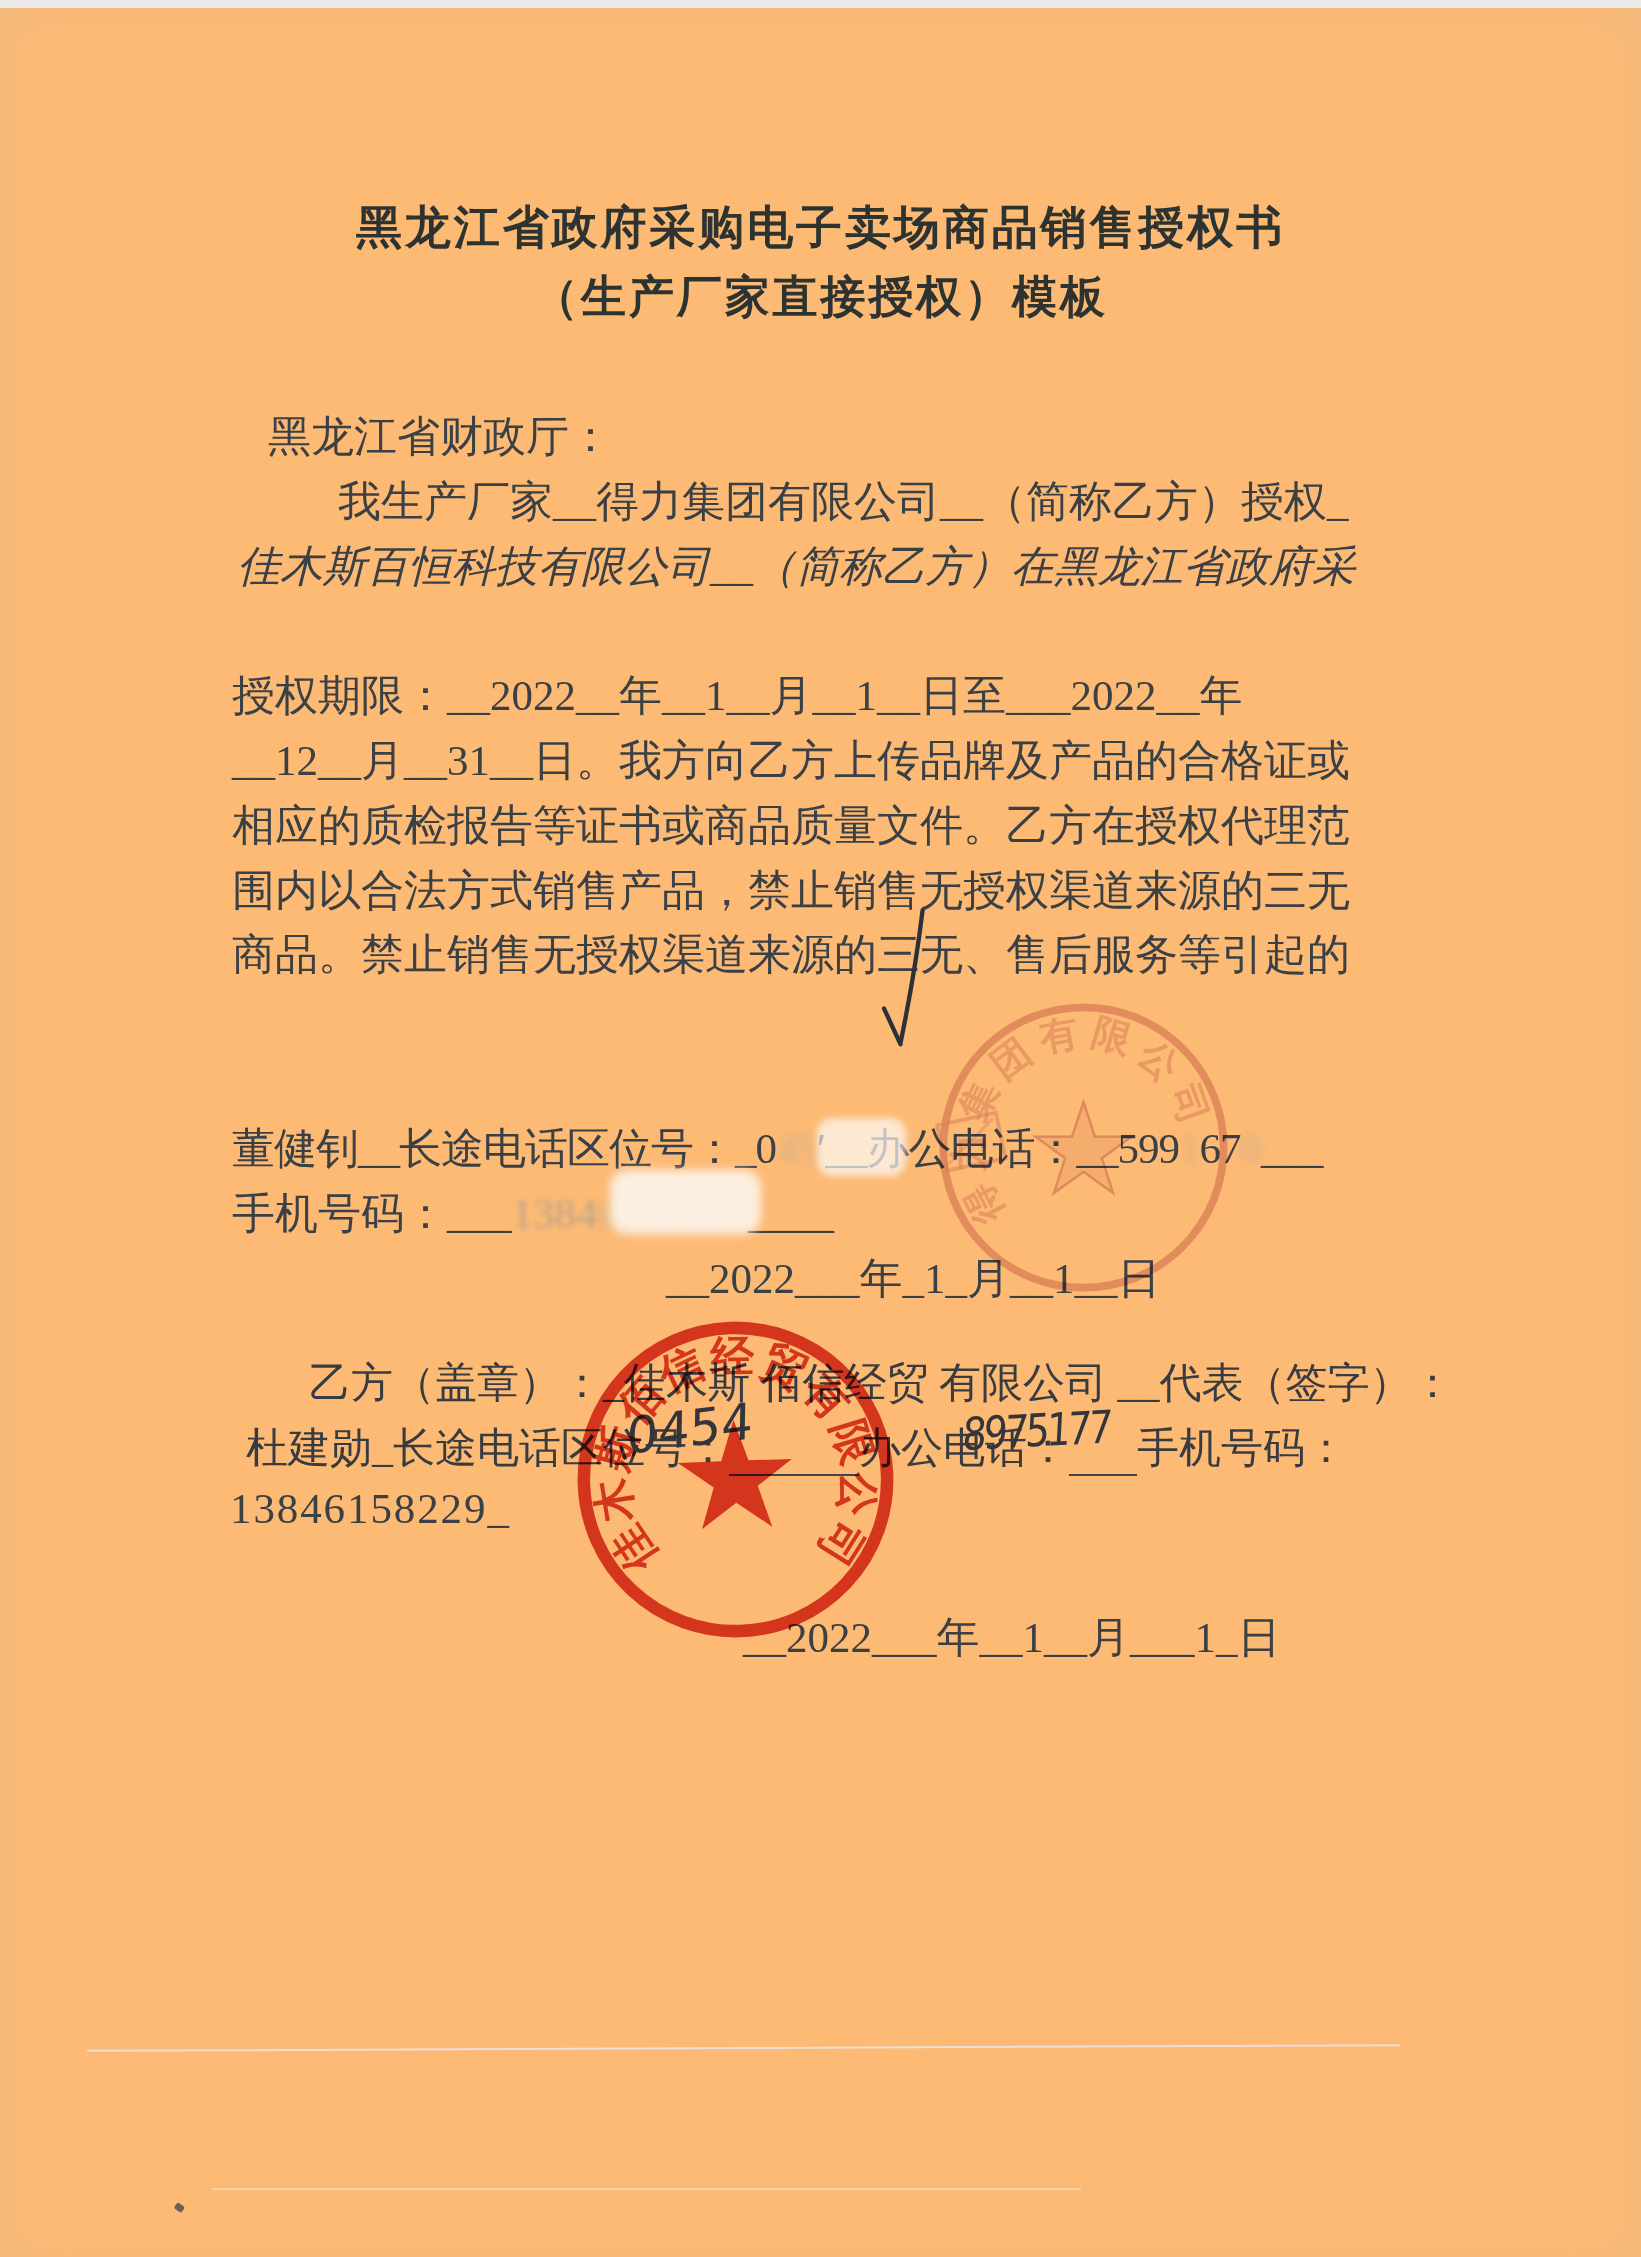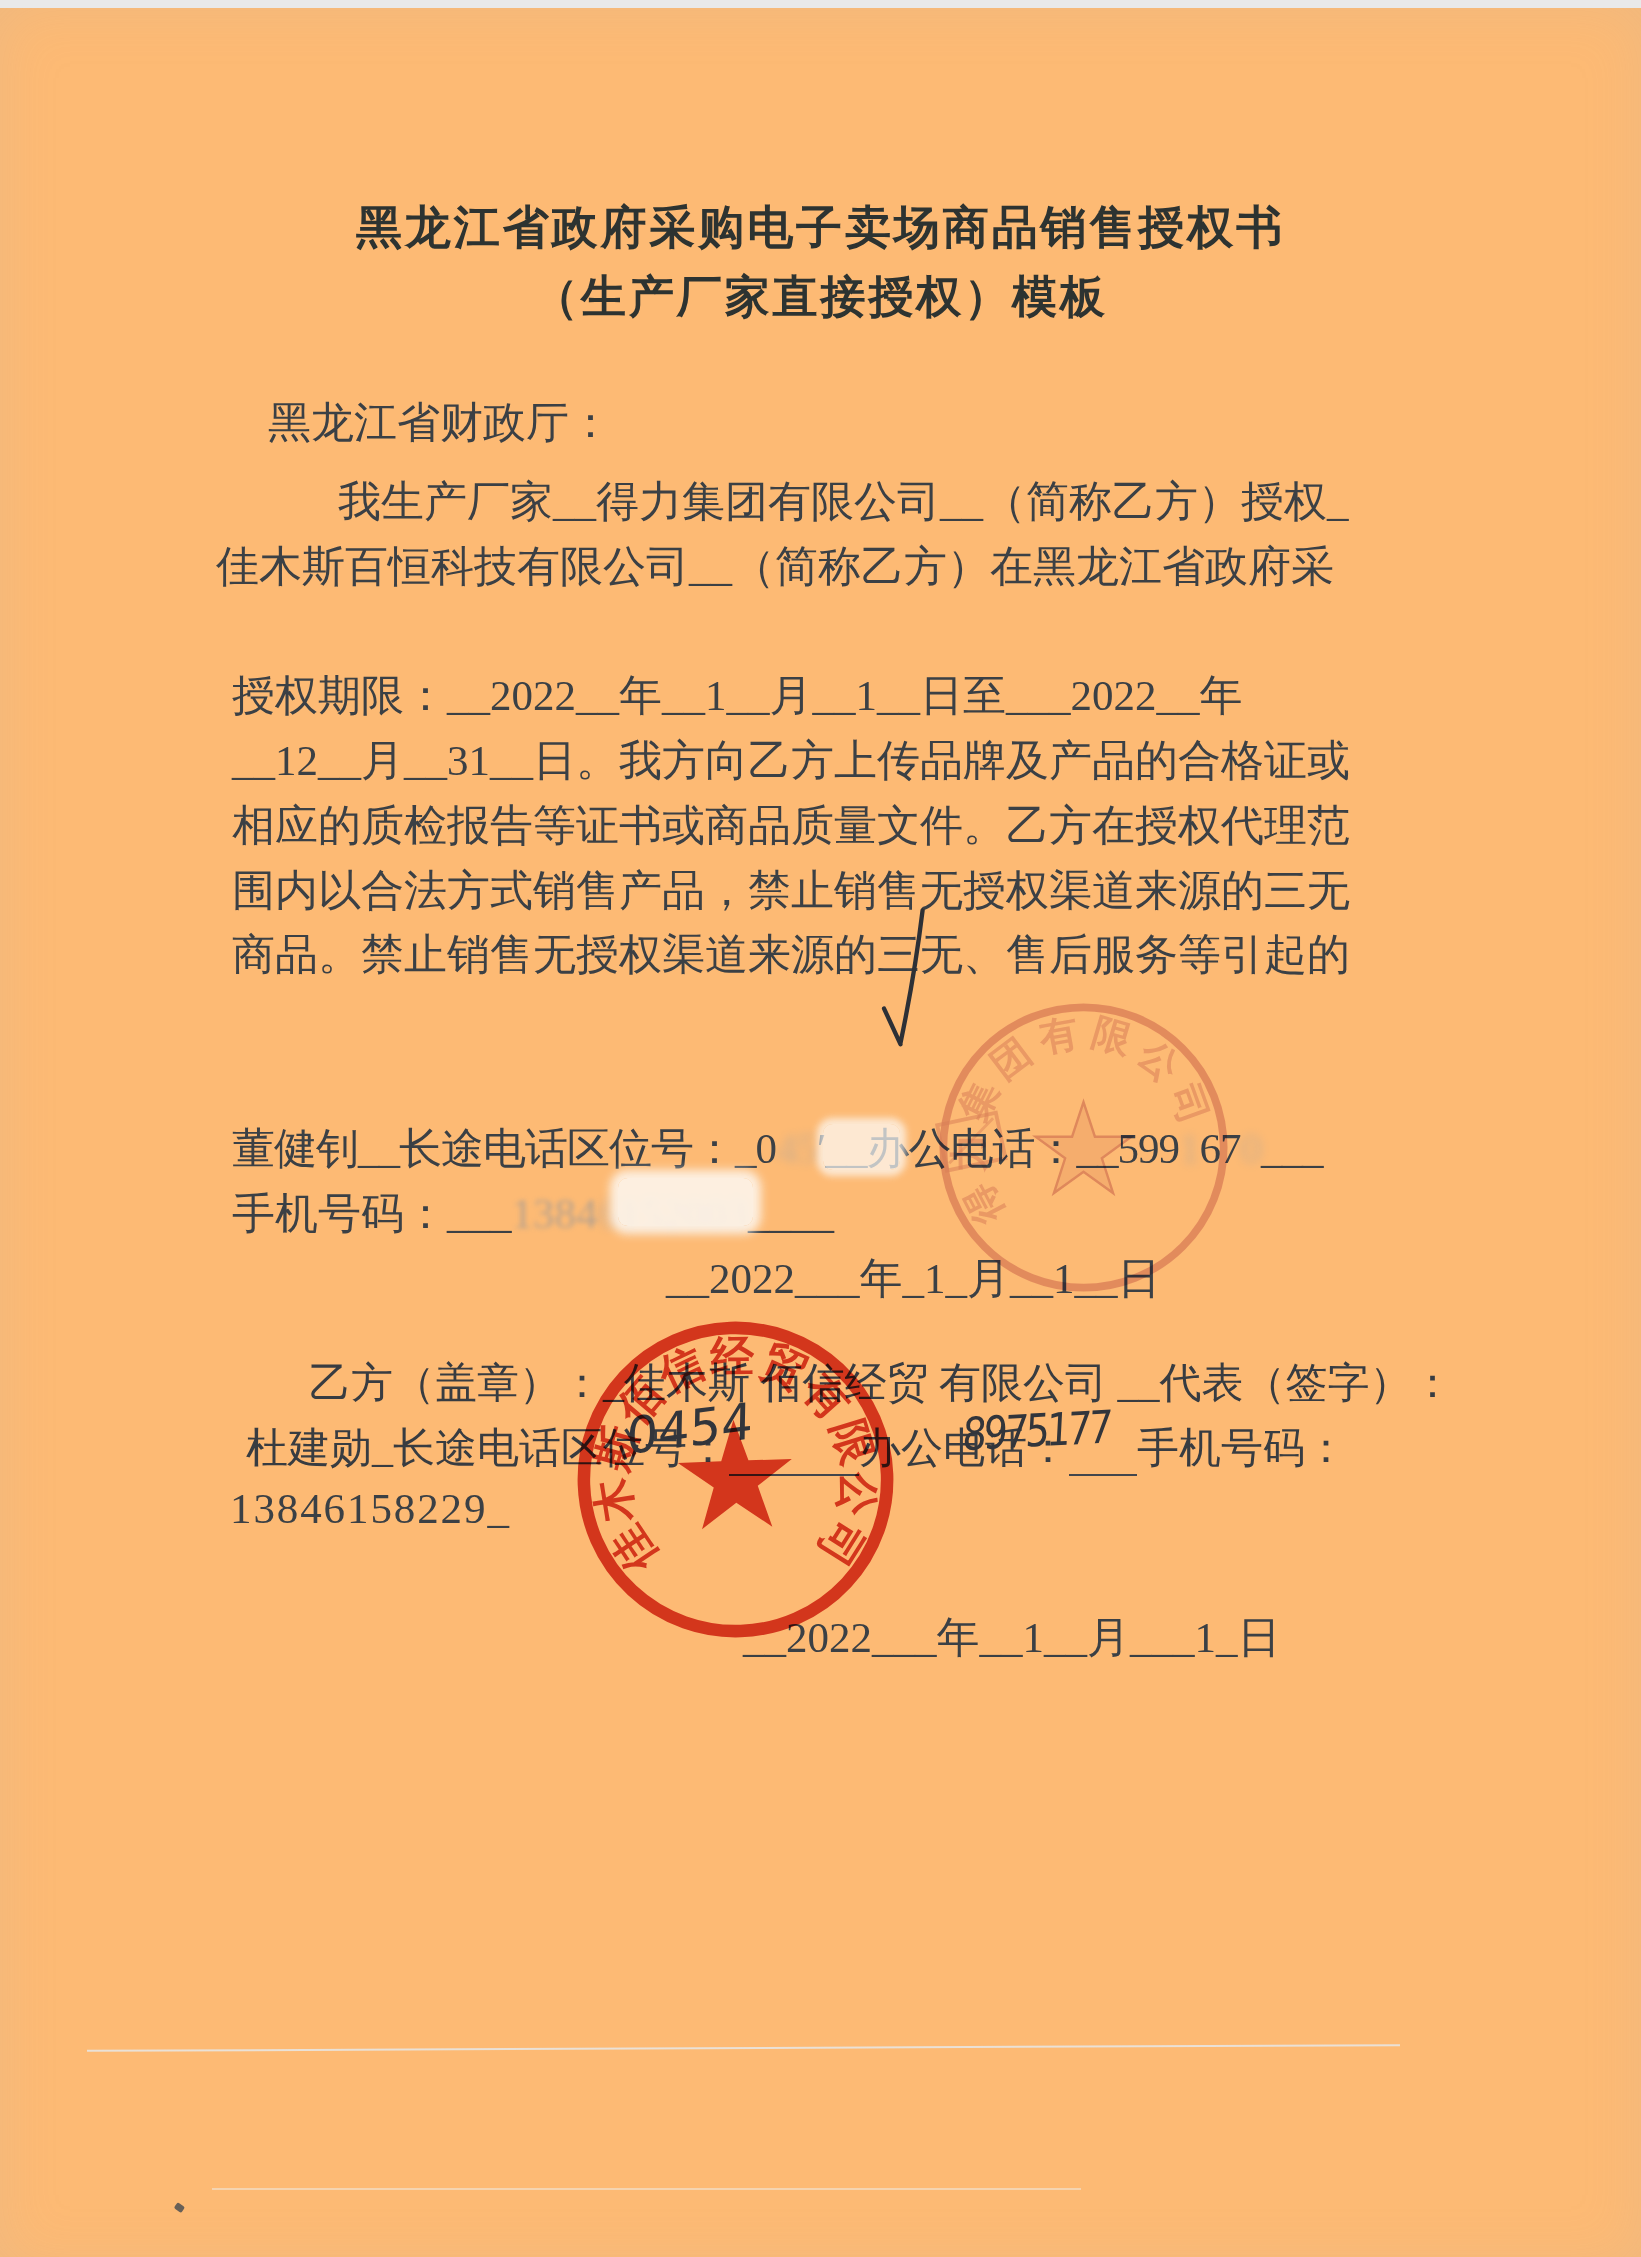--- a/index.html
+++ b/index.html
@@ -63,24 +63,24 @@
   svg text{font-family:"Liberation Sans","DejaVu Sans",sans-serif;}
 </style>
 </head>
 <body>
 
 <div class="page">
 
   <div class="title" style="top:189px;">黑龙江省政府采购电子卖场商品销售授权书</div>
   <div class="title" style="top:259px;font-size:45px;">（生产厂家直接授权）模板</div>
 
-  <div class="line" style="top:386px;left:268px;text-align:center;">黑龙江省财政厅：</div>
+  <div class="line" style="top:400px;left:268px;text-align:center;">黑龙江省财政厅：</div>
 
   <div class="line" style="top:465px;left:338px;">我生产厂家__得力集团有限公司__（简称乙方）授权_</div>
-  <div class="line" style="top:530px;left:216px;">佳木斯百恒科技有限公司__（简称乙方）在黑龙江省政府采</div>
+  <div class="line" style="top:530px;left:237px;font-style:italic;">佳木斯百恒科技有限公司__（简称乙方）在黑龙江省政府采</div>
   <div class="line" style="top:659px;left:232px;">授权期限：__2022__年__1__月__1__日至___2022__年</div>
   <div class="line" style="top:724px;left:232px;">__12__月__31__日。我方向乙方上传品牌及产品的合格证或</div>
   <div class="line" style="top:789px;left:232px;">相应的质检报告等证书或商品质量文件。乙方在授权代理范</div>
   <div class="line" style="top:854px;left:232px;">围内以合法方式销售产品，禁止销售无授权渠道来源的三无</div>
   <div class="line" style="top:918px;left:232px;">商品。禁止销售无授权渠道来源的三无、售后服务等引起的</div>
 
 
   <div class="line" style="top:1112px;left:232px;letter-spacing:-1px;">
     <span>董健钊__长途电话区位号：_0</span><span class="blur-heavy">45</span><span>′__办公电话：__599</span><span class="blur-heavy">1</span><span>67</span><span class="blur-heavy">0</span><span>___</span>
   </div>

